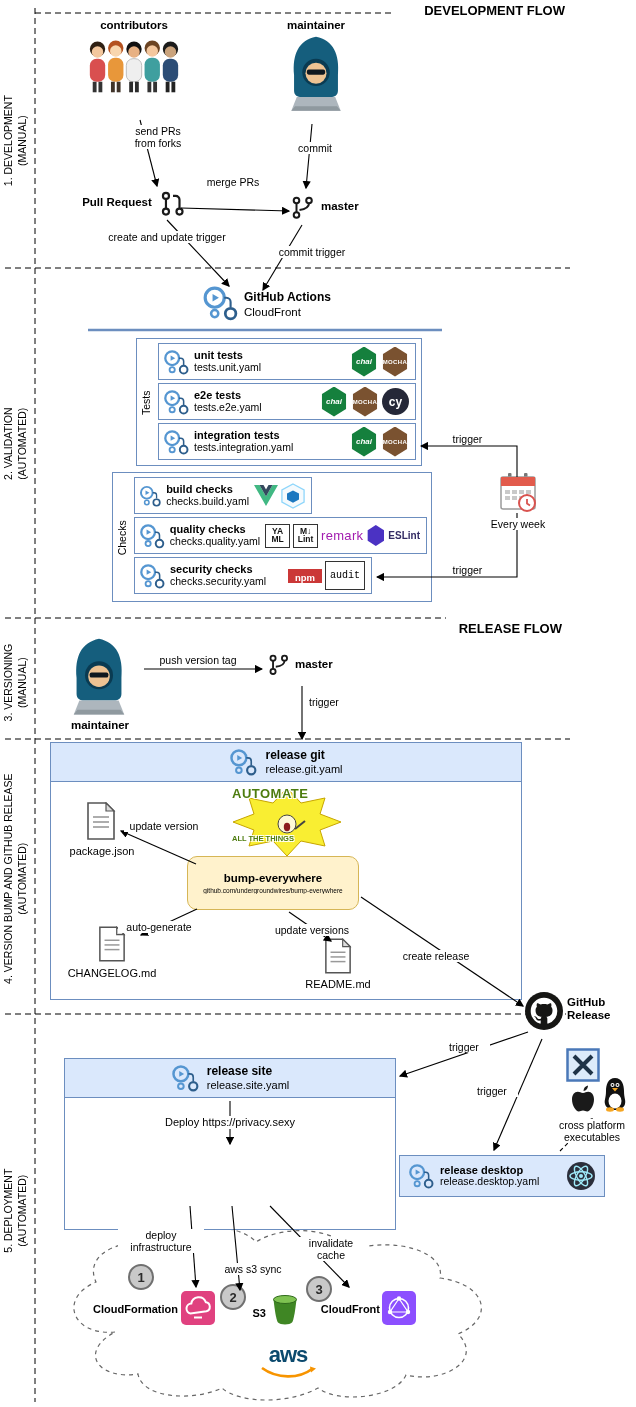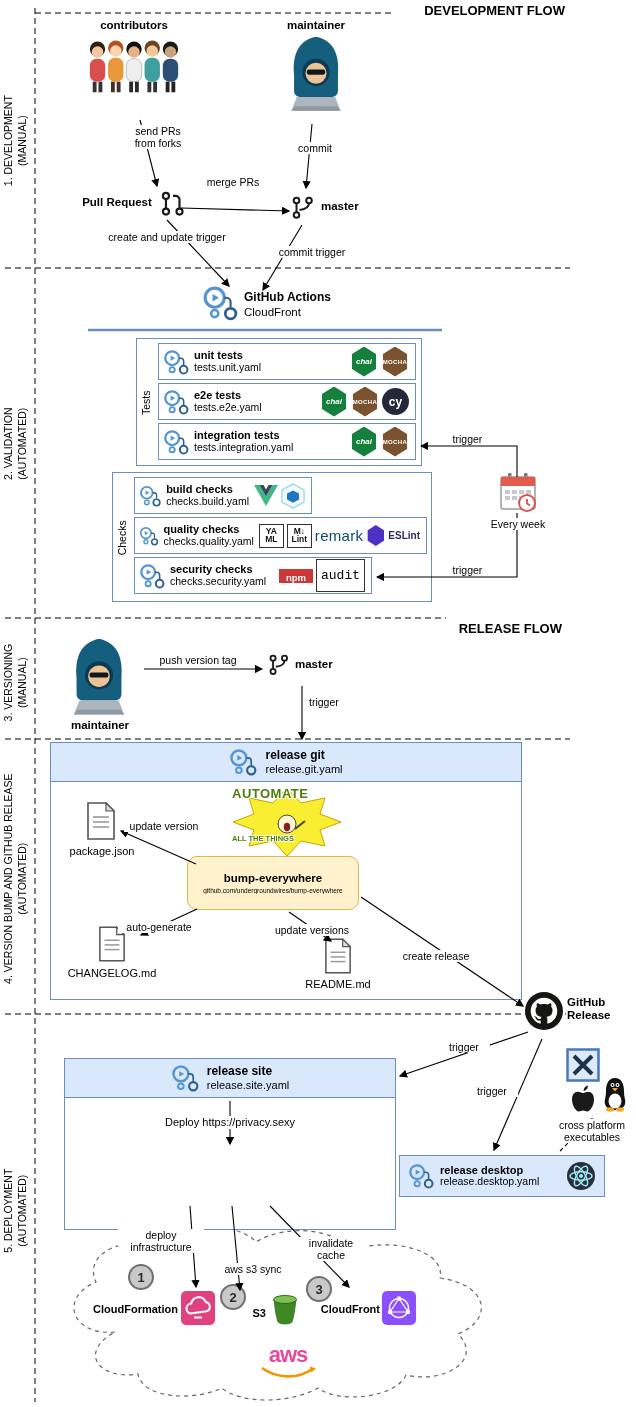--- a/index.html
+++ b/index.html
@@ -29,37 +29,37 @@
        align-items:center;justify-content:center;color:#fff;font-weight:bold;flex:0 0 auto}
   .chai{width:28px;height:30px;background:#15803d;font-size:8px;font-style:italic}
   .mocha{width:28px;height:30px;background:#7a5230;font-size:6px;letter-spacing:.4px}
   .eshex{width:19px;height:21px;background:#4b32c3;font-size:0}
   .cyc{width:27px;height:27px;border-radius:50%;background:#252838;color:#fff;display:flex;
        align-items:center;justify-content:center;font-weight:bold;font-size:12px;flex:0 0 auto}
   .sqico{border:1.5px solid #333;background:#fff;display:flex;flex-direction:column;align-items:center;
          justify-content:center;font-weight:800;line-height:.92;color:#111;flex:0 0 auto;white-space:pre-line;text-align:center}
   .npmico{background:#cb3837;color:#fff;font-weight:bold;font-size:9.5px;display:flex;align-items:flex-end;
           justify-content:center;width:34px;height:14px;flex:0 0 auto}
-  .auditico{border:1px solid #333;font-family:"Liberation Mono",monospace;font-size:13px;
+  .auditico{border:1px solid #333;font-family:"Liberation Mono",monospace;font-size:10px;
             padding:8px 4px;flex:0 0 auto}
-  .remarktxt{font-size:15px;color:#0c4a6e;letter-spacing:.3px}
+  .remarktxt{font-size:13px;color:#a21caf;letter-spacing:.3px}
   .estxt{font-size:10px;font-weight:bold;color:#322a63}
   .ybox{position:absolute;background:#fff2cc;border:1px solid #d6b656;border-radius:10px;text-align:center;
         display:flex;flex-direction:column;justify-content:center;gap:3px;z-index:2;padding:2px 4px}
   .ybox .t{font-weight:bold;font-size:11.5px}
   .ybox .s{font-size:6.5px;white-space:nowrap;overflow:hidden}
   .stepc{position:absolute;width:26px;height:26px;border-radius:50%;background:#c9c9c9;border:2px solid #707070;
          display:flex;align-items:center;justify-content:center;font-weight:bold;font-size:13px;color:#2b2b2b;z-index:3}
   .svc{position:absolute;font-weight:bold;font-size:11px;z-index:5;background:#fff}
   .ico{position:absolute;z-index:2}
   .memewrap{position:absolute;z-index:2}
   .memetxt{position:absolute;left:0;right:0;font-weight:900;color:#4d7c0f;
            text-shadow:-1px -1px 0 #fff,1px -1px 0 #fff,-1px 1px 0 #fff,1px 1px 0 #fff}
   .awslogo{position:absolute;z-index:3;text-align:center;width:64px}
-  .awslogo .t{font-weight:bold;font-size:22px;color:#ec4899;letter-spacing:-1px;line-height:1}
+  .awslogo .t{font-weight:bold;font-size:22px;color:#0c4a6e;letter-spacing:-1px;line-height:1}
 </style>
 </head>
 <body>
 
 <div class="canvas">
 
 <svg width="0" height="0" style="position:absolute" aria-hidden="true">
 <defs>
   <symbol id="gha" viewBox="0 0 34 34">
     <circle cx="12" cy="12" r="9" fill="none" stroke="#5596d1" stroke-width="3"></circle>

